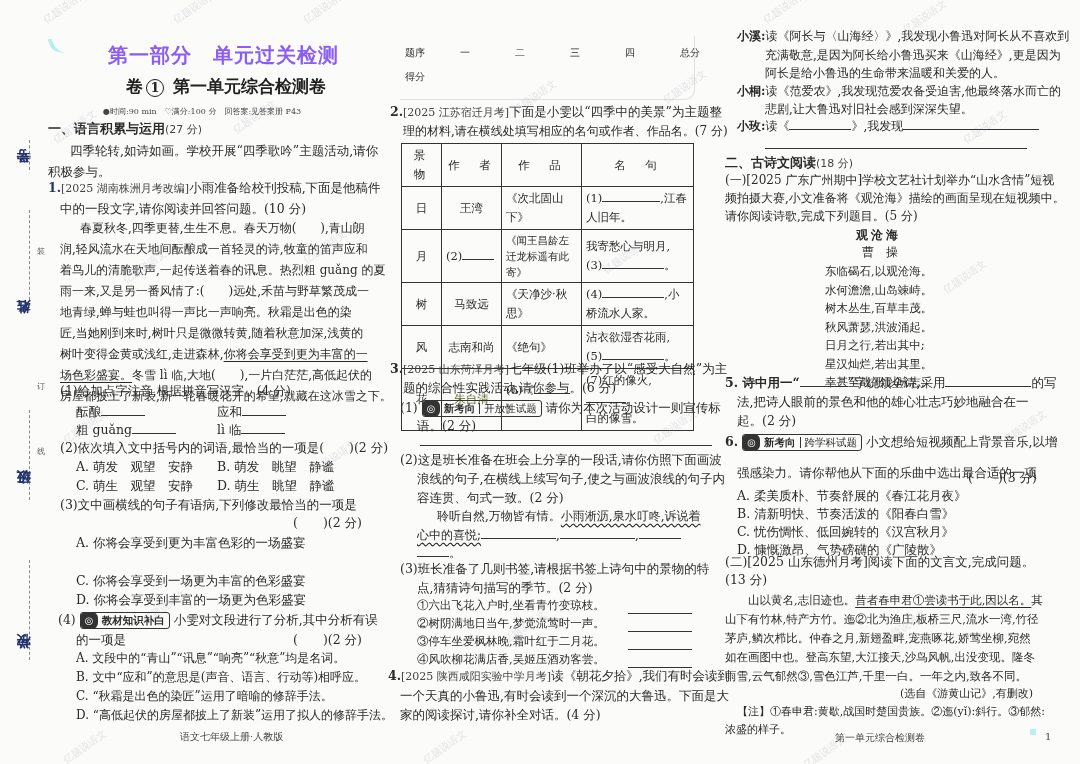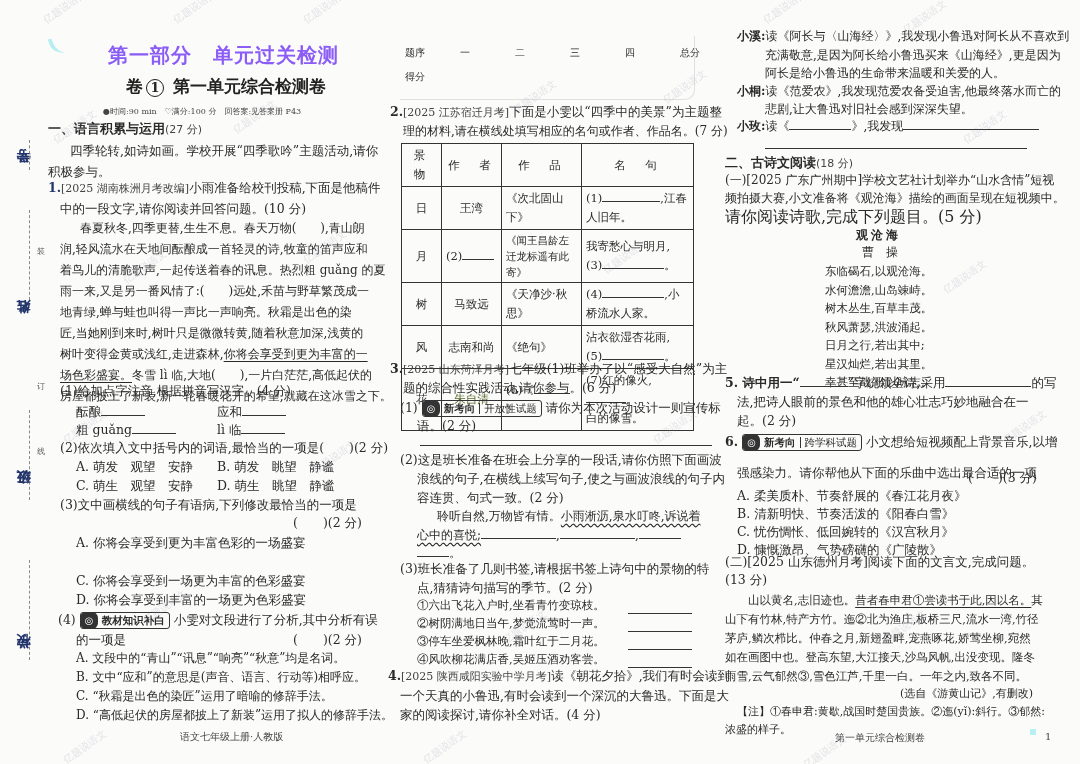--- a/index.html
+++ b/index.html
@@ -250,21 +250,21 @@
   <div class="p" style="left:737px;top:81px;font-size:12px;"><b>小桐:</b><span>读《范爱农》,我发现范爱农备受迫害,他最终落水而亡的</span></div>
   <div class="p" style="left:765px;top:99px;font-size:12px;">悲剧,让大鲁迅对旧社会感到深深失望。</div>
   <div class="p" style="left:737px;top:116px;font-size:12px;"><b>小玫:</b><span>读《</span><span class="blank" style="width:62px"></span><span>》,我发现</span><span class="blank" style="width:136px"></span></div>
   <div class="blank" style="position:absolute;left:765px;top:136px;width:262px;"></div>
 
   <div class="p h" style="left:725px;top:152px;">
     <span>二、古诗文阅读</span><span class="small" style="font-weight:normal">(18 分)</span>
   </div>
   <div class="p" style="left:725px;top:170px;font-size:12px;">(一)[2025 广东广州期中]学校文艺社计划举办“山水含情”短视</div>
   <div class="p" style="left:725px;top:188px;font-size:12px;">频拍摄大赛,小文准备将《观沧海》描绘的画面呈现在短视频中。</div>
-  <div class="p" style="left:725px;top:206px;font-size:16px;">请你阅读诗歌,完成下列题目。(5 分)</div>
+  <div class="p" style="left:725px;top:206px;font-size:12px;">请你阅读诗歌,完成下列题目。(5 分)</div>
 
   <div class="poem-title" style="left:856px;top:227px;letter-spacing:3px;">观沧海</div>
   <div class="poem-title" style="left:862px;top:244px;font-weight:normal;">曹　操</div>
   <div class="poem" style="top:262px;">
     <div>东临碣石,以观沧海。</div>
     <div>水何澹澹,山岛竦峙。</div>
     <div>树木丛生,百草丰茂。</div>
     <div>秋风萧瑟,洪波涌起。</div>
     <div>日月之行,若出其中;</div>
     <div>星汉灿烂,若出其里。</div>

